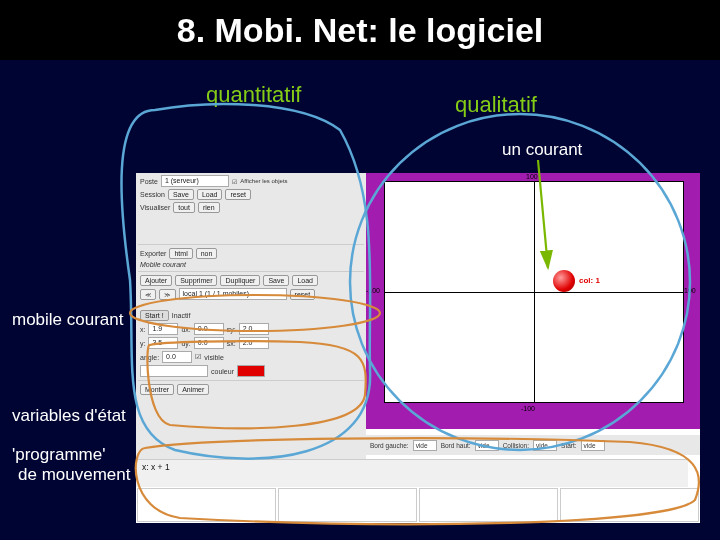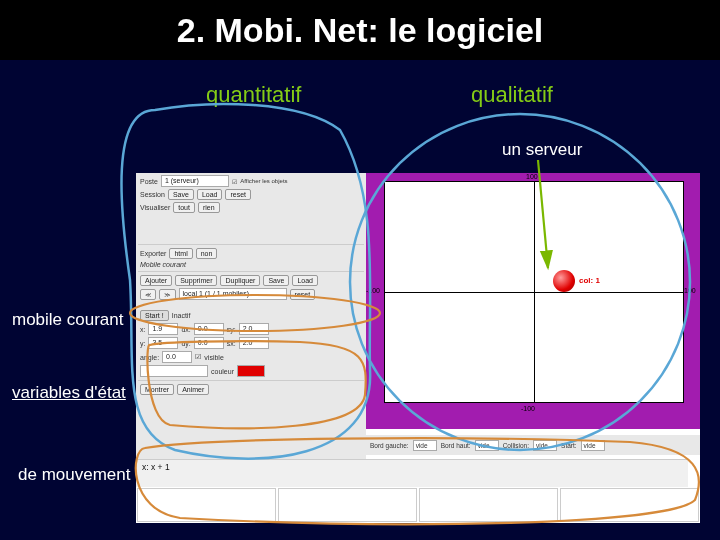--- a/index.html
+++ b/index.html
@@ -179,29 +179,30 @@
     left:0; top:0;
     width:720px; height:540px;
     pointer-events:none;
   }
 </style>
 </head>
 <body>
 
 <div class="slide">
 
-  <div class="title-bar">2.  Mobi. Net: le logiciel</div>
+  <div class="title-bar">8.  Mobi. Net: le logiciel</div>
 
   <div class="label" style="left:206px; top:82px;">quantitatif</div>
-  <div class="label" style="left:455px; top:82px;margin-left:16px;">qualitatif</div>
-
-  <div class="label-sm" style="left:502px; top:140px;">un serveur</div>
+  <div class="label" style="left:455px; top:92px;">qualitatif</div>
+
+  <div class="label-sm" style="left:502px; top:140px;">un courant</div>
 
   <div class="label-sm" style="left:12px; top:310px;">mobile courant</div>
-  <div class="label-sm" style="left:12px; top:383px;text-decoration:underline;">variables d'état</div>
+  <div class="label-sm" style="left:12px; top:406px;">variables d'état</div>
+  <div class="label-sm" style="left:12px; top:445px;">'programme'</div>
   <div class="label-sm" style="left:18px; top:465px;">de mouvement</div>
 
   <div class="label-sm" style="left:525px; top:273px;">y</div>
   <div class="label-sm" style="left:557px; top:304px;">x</div>
 
   <div class="screenshot">
 
     <div class="ui-panel">
       <div class="row">
         <span class="lbl">Poste</span>

